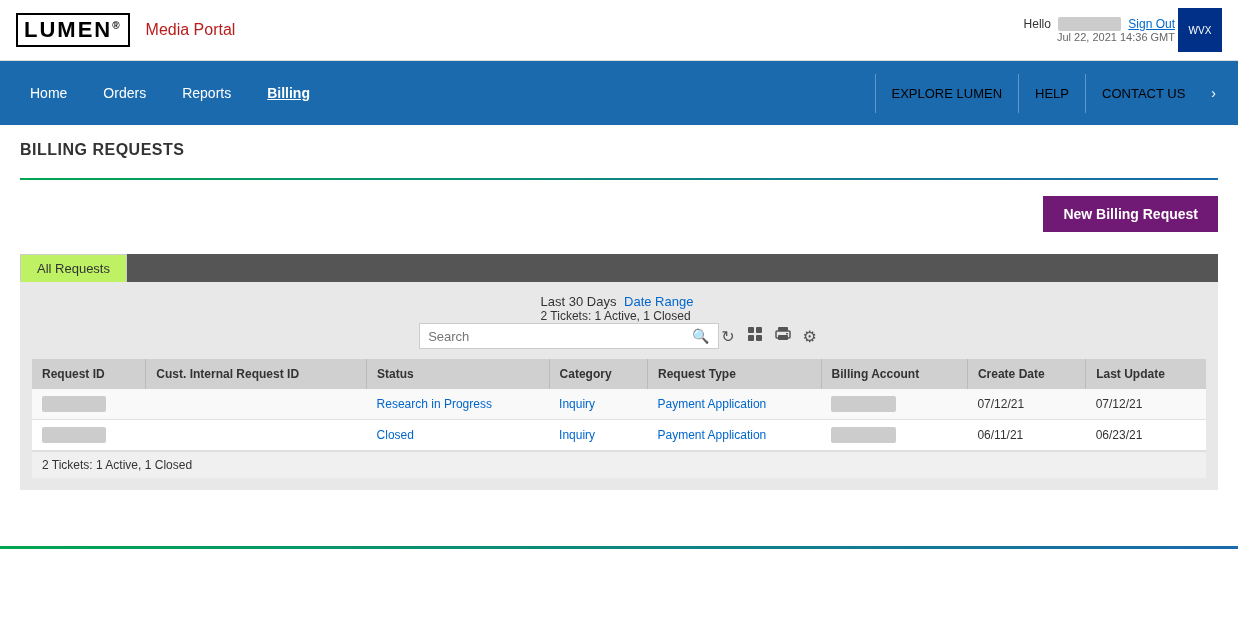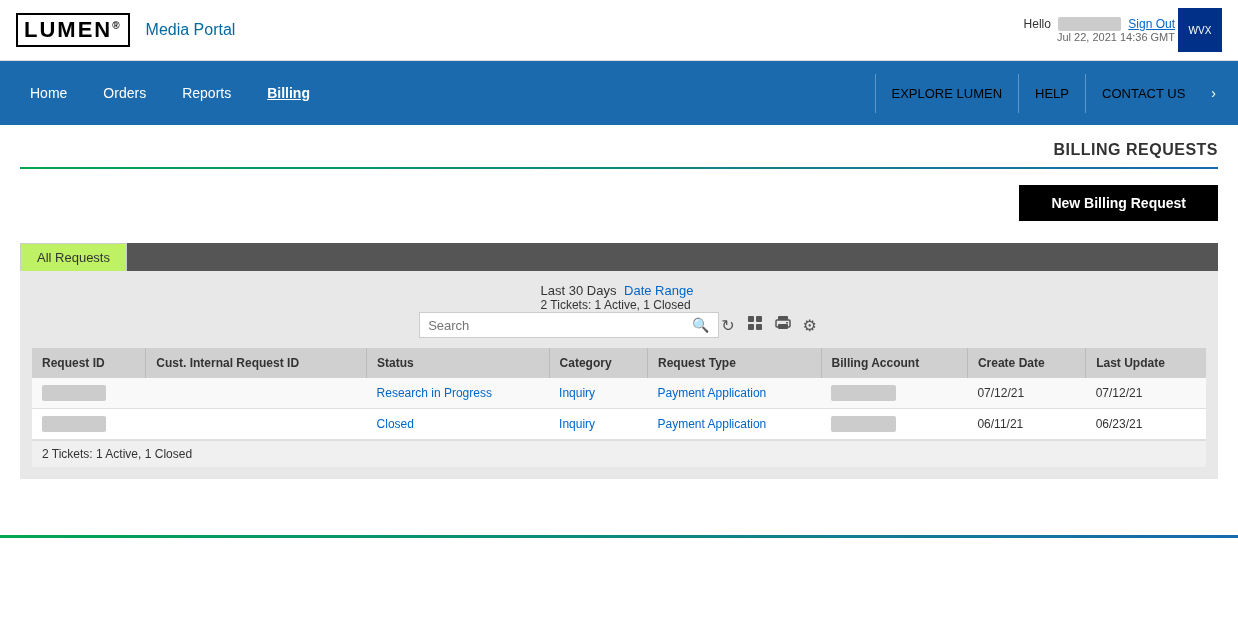--- a/index.html
+++ b/index.html
@@ -22,21 +22,21 @@
     .lumen-logo {
       font-size: 22px;
       font-weight: bold;
       letter-spacing: 2px;
       color: #000;
       border: 2px solid #000;
       padding: 2px 6px;
     }
     .media-portal-title {
       font-size: 16px;
-      color: #0369a1;
+      color: #b91c1c;
       font-weight: normal;
     }
     .header-right {
       display: flex;
       align-items: center;
       gap: 3px;
     }
     .header-user-info {
       text-align: right;
       font-size: 12px;
@@ -103,37 +103,36 @@
     }
 
     
     .page-content {
       padding: 16px 20px;
     }
     .page-title {
       font-size: 16px;
       font-weight: bold;
       color: #333;
-      margin-bottom: 8px;
+      margin-bottom: 19px;
       text-transform: uppercase;
       letter-spacing: 0.5px;
-      text-align: right;
     }
     .divider-line {
       height: 2px;
       background: linear-gradient(to right, #00a651, #1a6aad);
       margin-bottom: 16px;
     }
 
     
     .btn-new-request {
-      background: #000000;
+      background: #701a75;
       color: #fff;
       border: none;
-      padding: 10px 32px;
+      padding: 10px 20px;
       font-size: 14px;
       font-weight: bold;
       cursor: pointer;
       float: right;
       margin-bottom: 10px;
     }
 
     
     .tab-bar {
       clear: both;

